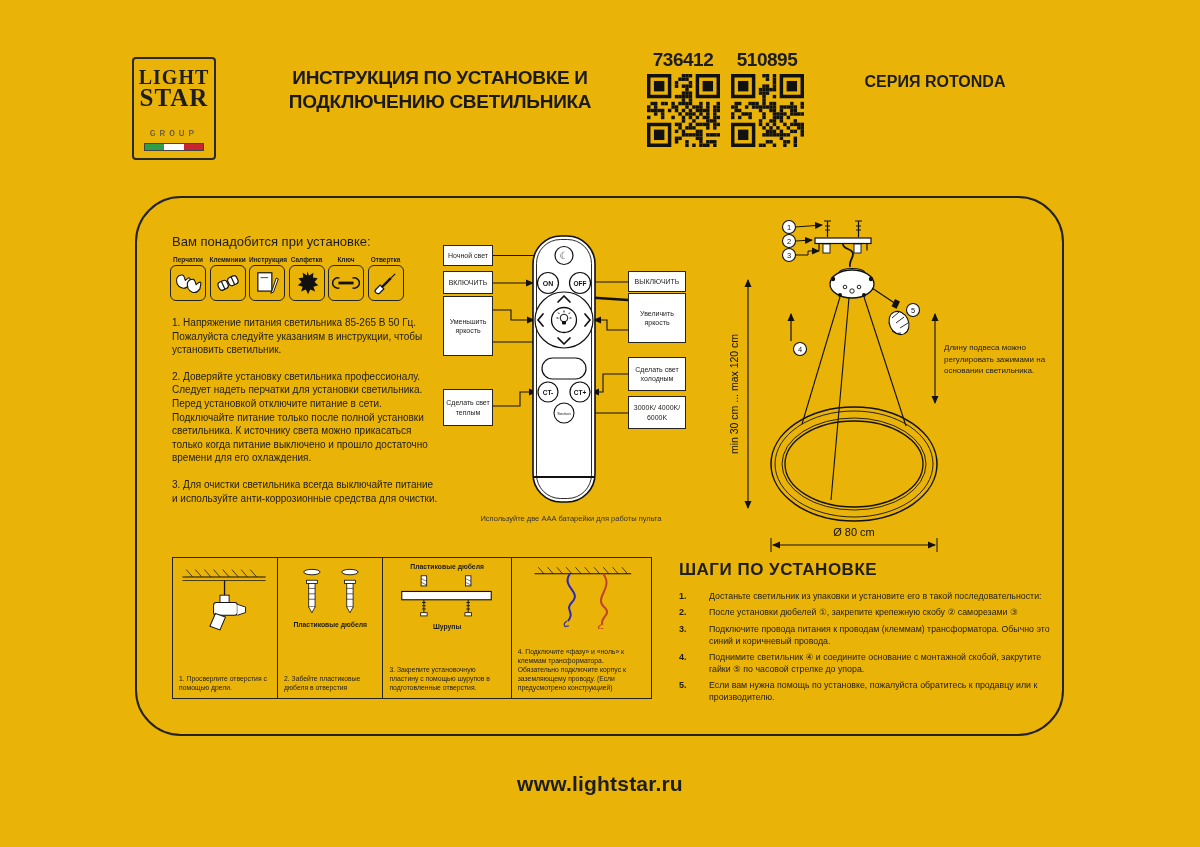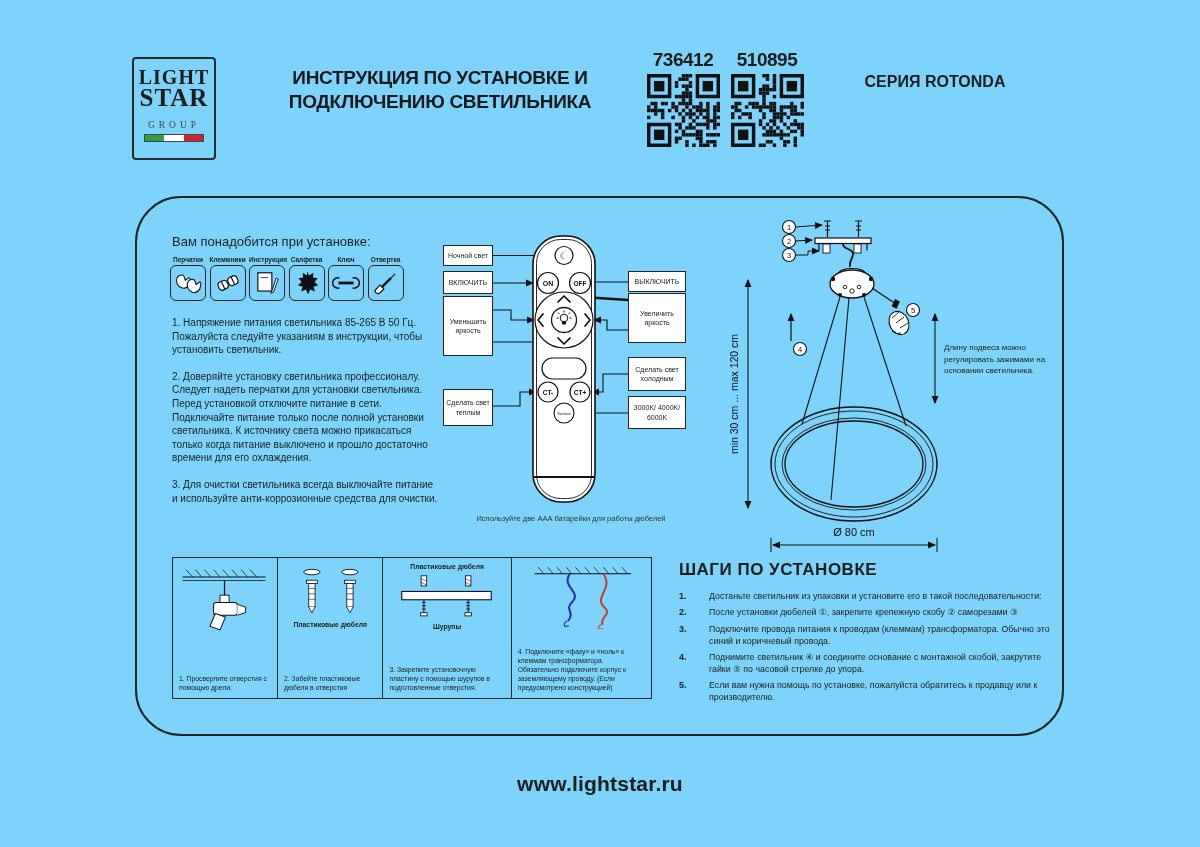--- a/index.html
+++ b/index.html
@@ -1,26 +1,26 @@
 <!DOCTYPE html>
 <html><head>
 <meta charset="utf-8">
 <style>
   *{margin:0;padding:0;box-sizing:border-box}
   html,body{background:#fff}
-  .page{position:relative;width:1200px;height:847px;background:#7dd3fc;overflow:hidden;
+  .page{position:relative;width:1200px;height:847px;background:#eab308;overflow:hidden;
         font-family:"Liberation Sans",sans-serif;color:#1d1d1b}
   .abs{position:absolute}
 
   
   .logo{left:132px;top:57px;width:84px;height:103px;border:2px solid #2a2a2a;border-radius:4px;
         text-align:center;padding-top:9px;font-family:"Liberation Serif",serif}
   .logo .l1{font-size:20px;font-weight:bold;line-height:.9;letter-spacing:1px}
   .logo .l2{font-size:25px;font-weight:bold;line-height:.95;letter-spacing:1px}
-  .logo .l3{font-family:Liberation Serif, serif;font-size:9.5px;letter-spacing:4px;color:#4a4a4a;margin-top:10px}
+  .logo .l3{font-family:Liberation Mono, monospace;font-size:9.5px;letter-spacing:4px;color:#4a4a4a;margin-top:18px}
   .flag{width:60px;height:8px;margin:4px auto 0;border:1px solid #444;display:flex}
   .flag span{flex:1}
   .title{left:234px;top:66px;width:412px;font-size:19px;font-weight:bold;line-height:1.25;
          letter-spacing:-.3px;text-align:center;color:#1a1a1a}
   .qr-item{top:49px;width:76px;text-align:center}
   .qr-num{font-size:19px;font-weight:bold;letter-spacing:-.5px}
   .qr-box{width:73px;height:73px;margin:3px auto 0}
   .series{left:828px;top:73px;width:214px;text-align:center}
   .series .s1{font-size:16px;font-weight:bold}
   .series .s2{font-size:20px;font-weight:bold;margin-top:9px;letter-spacing:.3px}
@@ -500,21 +500,21 @@
     </svg>
 
     <div class="callout" style="left:8px;top:15px;width:50px;height:21px">Ночной свет</div>
     <div class="callout" style="left:8px;top:41px;width:50px;height:23px">ВКЛЮЧИТЬ</div>
     <div class="callout" style="left:8px;top:66px;width:50px;height:60px">Уменьшить яркость</div>
     <div class="callout" style="left:8px;top:159px;width:50px;height:37px">Сделать свет теплым</div>
     <div class="callout" style="left:193px;top:41px;width:58px;height:21px">ВЫКЛЮЧИТЬ</div>
     <div class="callout" style="left:193px;top:63px;width:58px;height:50px">Увеличить яркость</div>
     <div class="callout" style="left:193px;top:127px;width:58px;height:34px">Сделать свет холодным</div>
     <div class="callout" style="left:193px;top:166px;width:58px;height:33px">3000K/ 4000K/ 6000K</div>
-    <div class="battery-note">Используйте две ААА батарейки для работы дюбелей</div>
+    <div class="battery-note">Используйте две ААА батарейки для работы пульта</div>
   </div>
 
   <div class="abs pendant-wrap">
     <svg width="352" height="366" viewBox="0 0 352 366">
       <defs>
         <marker id="arrP" markerWidth="9" markerHeight="9" refX="7" refY="4" orient="auto-start-reverse" markerUnits="userSpaceOnUse">
           <path d="M0,0.5 L8,4 L0,7.5 Z" fill="#111"></path>
         </marker>
       </defs>
 

